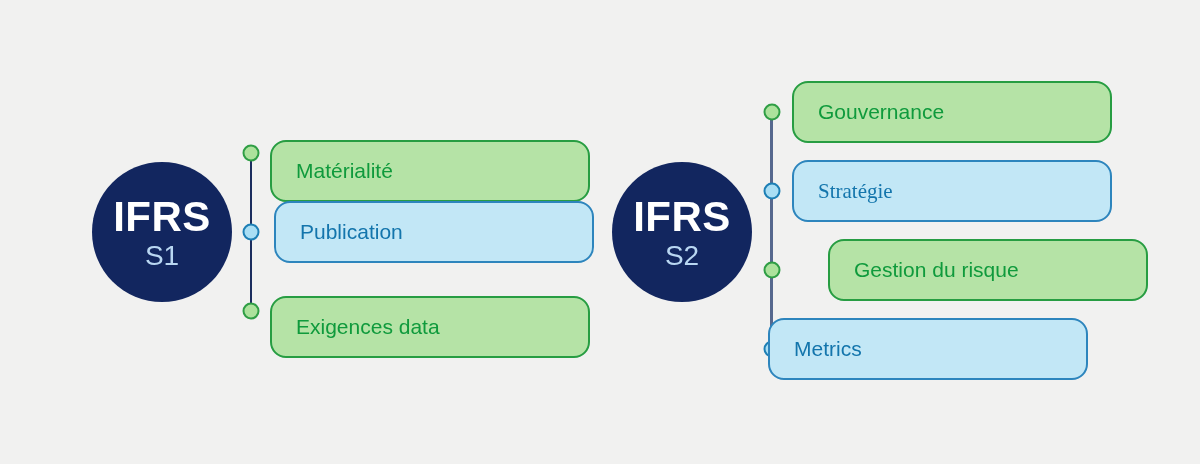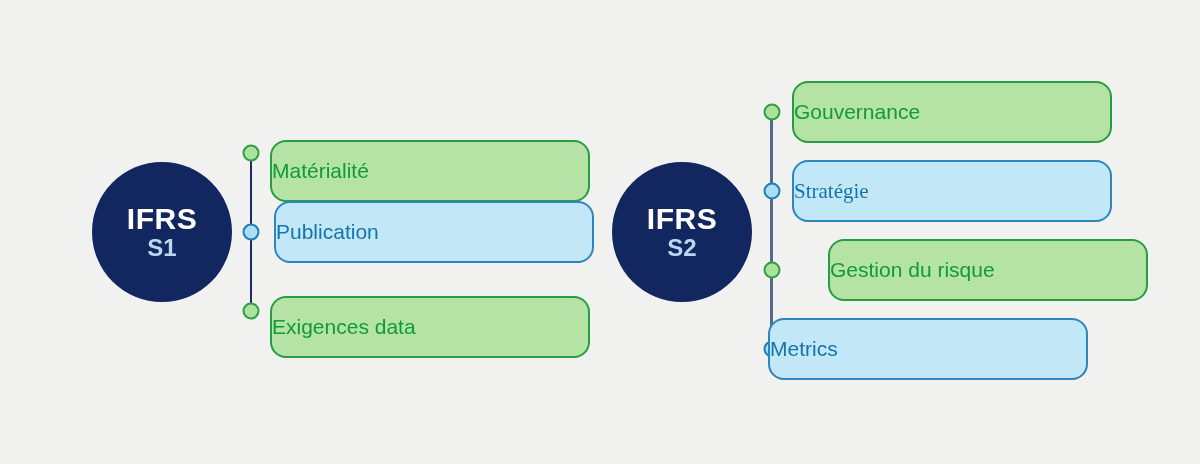--- a/index.html
+++ b/index.html
@@ -34,27 +34,27 @@
     width:140px;height:140px;
     border-radius:50%;
     background:var(--circle-fill);
     display:flex;flex-direction:column;
     align-items:center;justify-content:center;
     line-height:1.12;
   }
   .circle-title{
     color:var(--circle-title);
     font-weight:bold;
-    font-size:30px;
+    font-size:42px;
     letter-spacing:0.5px;
   }
   .circle-subtitle{
     color:var(--circle-subtitle);
-    font-size:24px;
-    font-weight:bold;
+    font-size:28px;
+    font-weight:normal;
   }
   .connector{
     position:absolute;
     z-index:1;
   }
   .connector.s1{background:var(--line-s1);}
   .connector.s2{background:var(--line-s2);}
   .dot{
     position:absolute;
     width:17px;height:17px;
@@ -62,20 +62,21 @@
     transform:translate(-50%,-50%);
     z-index:2;
   }
   .dot.green{background:var(--dot-green-fill);border:2px solid var(--dot-green-border);}
   .dot.blue{background:var(--dot-blue-fill);border:2px solid var(--dot-blue-border);}
   .box{
     position:absolute;
     width:320px;height:62px;
     border-radius:16px;
     display:flex;align-items:center;
+    padding-left:24px;
     font-size:21px;
     font-weight:500;
     z-index:2;
   }
   .box.green{
     background:var(--green-fill);
     border:2px solid var(--green-border);
     color:var(--green-text);
   }
   .box.blue{

